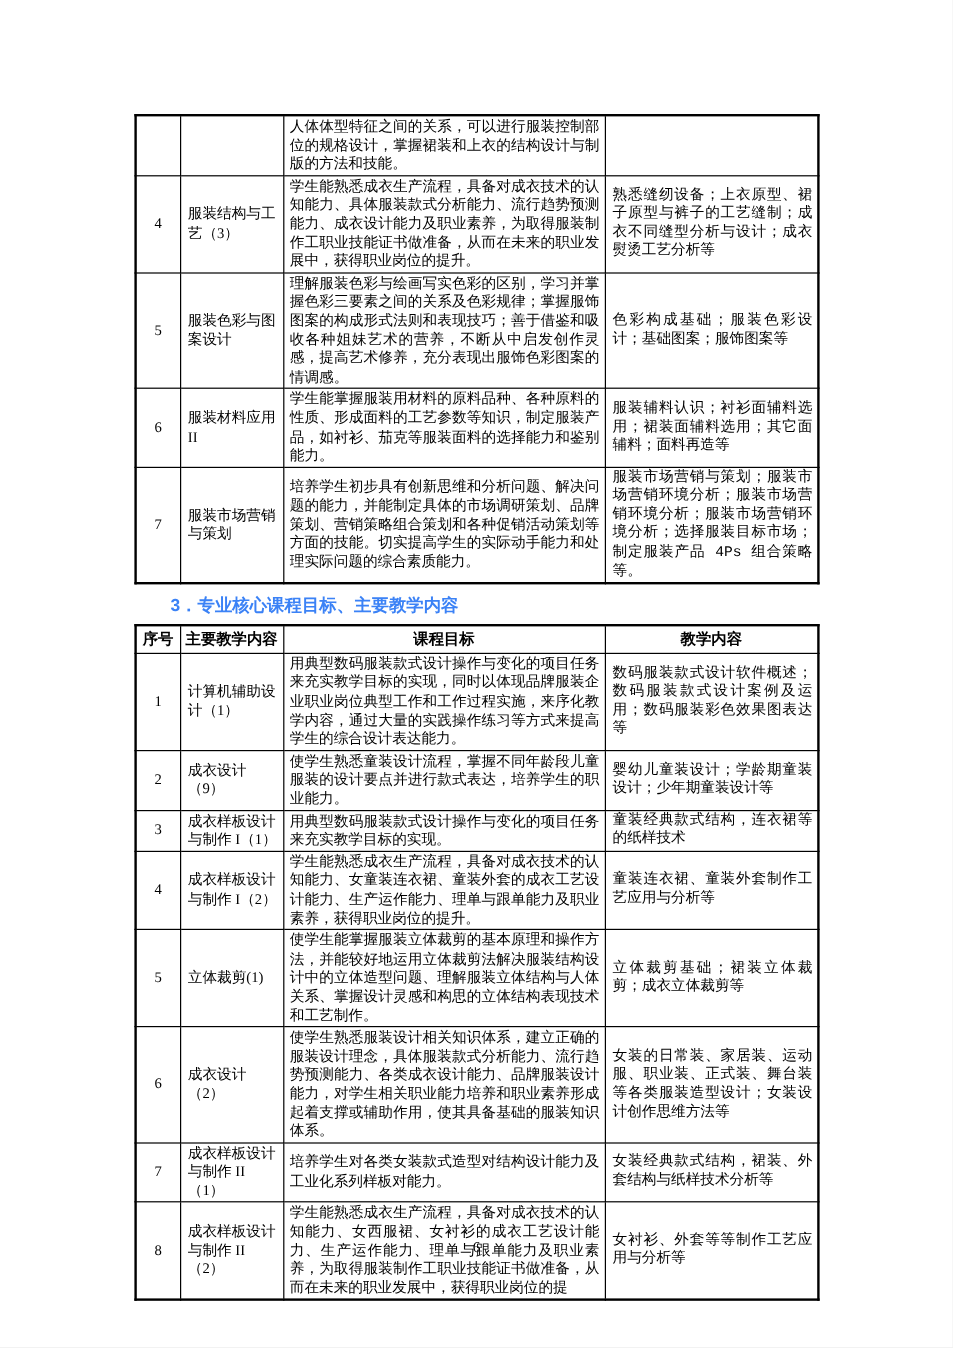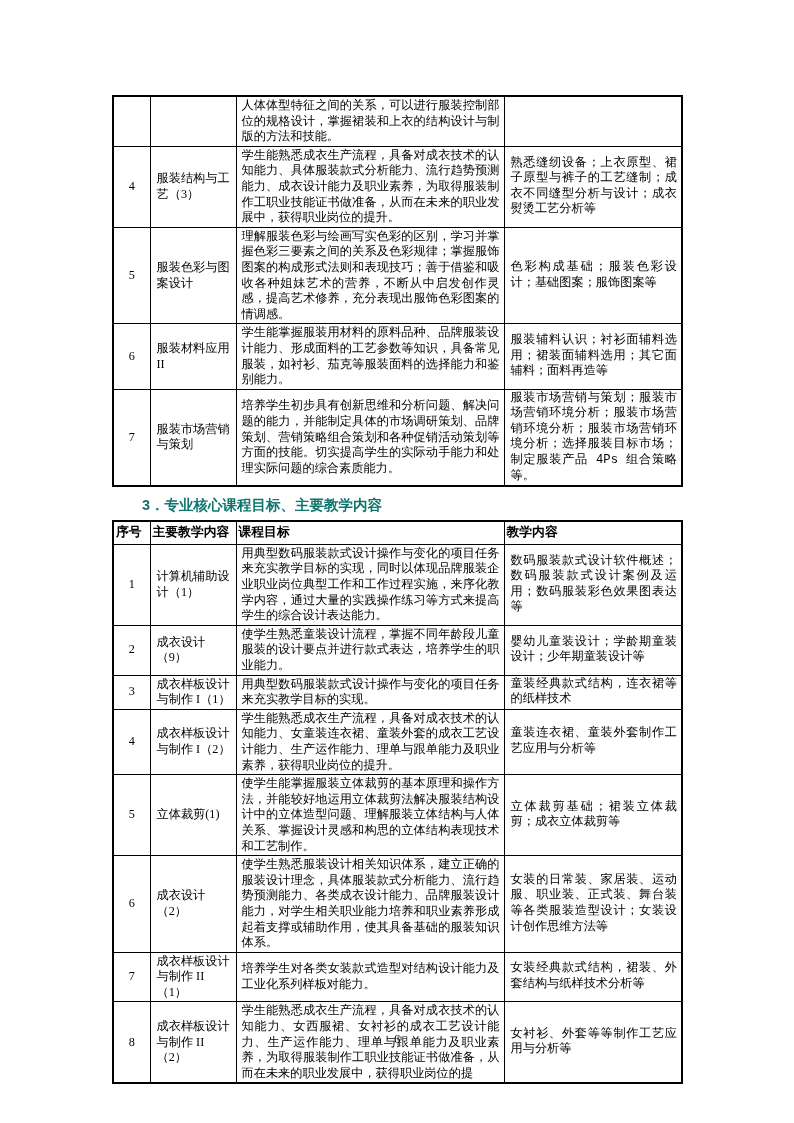--- a/index.html
+++ b/index.html
@@ -32,33 +32,33 @@
     font-weight: normal;
     vertical-align: middle;
     overflow: hidden;
     word-break: break-all;
   }
   td.c-seq { text-align: center; padding: 0 2px; }
   td.c-course { text-align: left; padding: 1px 2px 1px 6px; }
   td.c-goal { text-align: justify; text-justify: inter-character; padding: 1px 4px 1px 5px; }
   td.c-content { text-align: justify; text-justify: inter-character; padding: 1px 4px 1px 6px; font-family: Liberation Mono, monospace; }
   tr.t2-header th {
-    font-family: Liberation Serif, serif;
+    font-family: Liberation Sans, sans-serif;
     font-weight: bold;
     font-size: 12.8px;
-    text-align: left;
+    text-align: center;
     padding: 3px 2px;
   }
   .section-heading {
     font-family: "Liberation Sans", sans-serif;
     font-weight: bold;
     font-size: 14.5px;
     line-height: 16px;
     margin: 10px 0 7px 30px;
-    color: #0f766e;
+    color: #3b82f6;
   }
   .page-number {
     position: absolute;
     left: 0;
     width: 794px;
     top: 1032px;
     text-align: center;
     font-size: 12.5px;
     color: #000;
   }
@@ -91,21 +91,21 @@
         </tr>
         <tr>
           <td class="c-seq">5</td>
           <td class="c-course">服装色彩与图案设计</td>
           <td class="c-goal">理解服装色彩与绘画写实色彩的区别，学习并掌握色彩三要素之间的关系及色彩规律；掌握服饰图案的构成形式法则和表现技巧；善于借鉴和吸收各种姐妹艺术的营养，不断从中启发创作灵感，提高艺术修养，充分表现出服饰色彩图案的情调感。</td>
           <td class="c-content">色彩构成基础；服装色彩设计；基础图案；服饰图案等</td>
         </tr>
         <tr>
           <td class="c-seq">6</td>
           <td class="c-course">服装材料应用 II</td>
-          <td class="c-goal">学生能掌握服装用材料的原料品种、品牌服装设计能力、形成面料的工艺参数等知识，具备常见服装，如衬衫、茄克等服装面料的选择能力和鉴别能力。</td>
+          <td class="c-goal">学生能掌握服装用材料的原料品种、各种原料的性质、形成面料的工艺参数等知识，制定服装产品，如衬衫、茄克等服装面料的选择能力和鉴别能力。</td>
           <td class="c-content">服装辅料认识；衬衫面辅料选用；裙装面辅料选用；其它面辅料；面料再造等</td>
         </tr>
         <tr>
           <td class="c-seq">7</td>
           <td class="c-course">服装市场营销与策划</td>
           <td class="c-goal">培养学生初步具有创新思维和分析问题、解决问题的能力，并能制定具体的市场调研策划、品牌策划、营销策略组合策划和各种促销活动策划等方面的技能。切实提高学生的实际动手能力和处理实际问题的综合素质能力。</td>
           <td class="c-content">服装市场营销与策划；服装市场营销环境分析；服装市场营销环境分析；服装市场营销环境分析；选择服装目标市场；制定服装产品 4Ps 组合策略等。</td>
         </tr>
       </tbody>
     </table>

